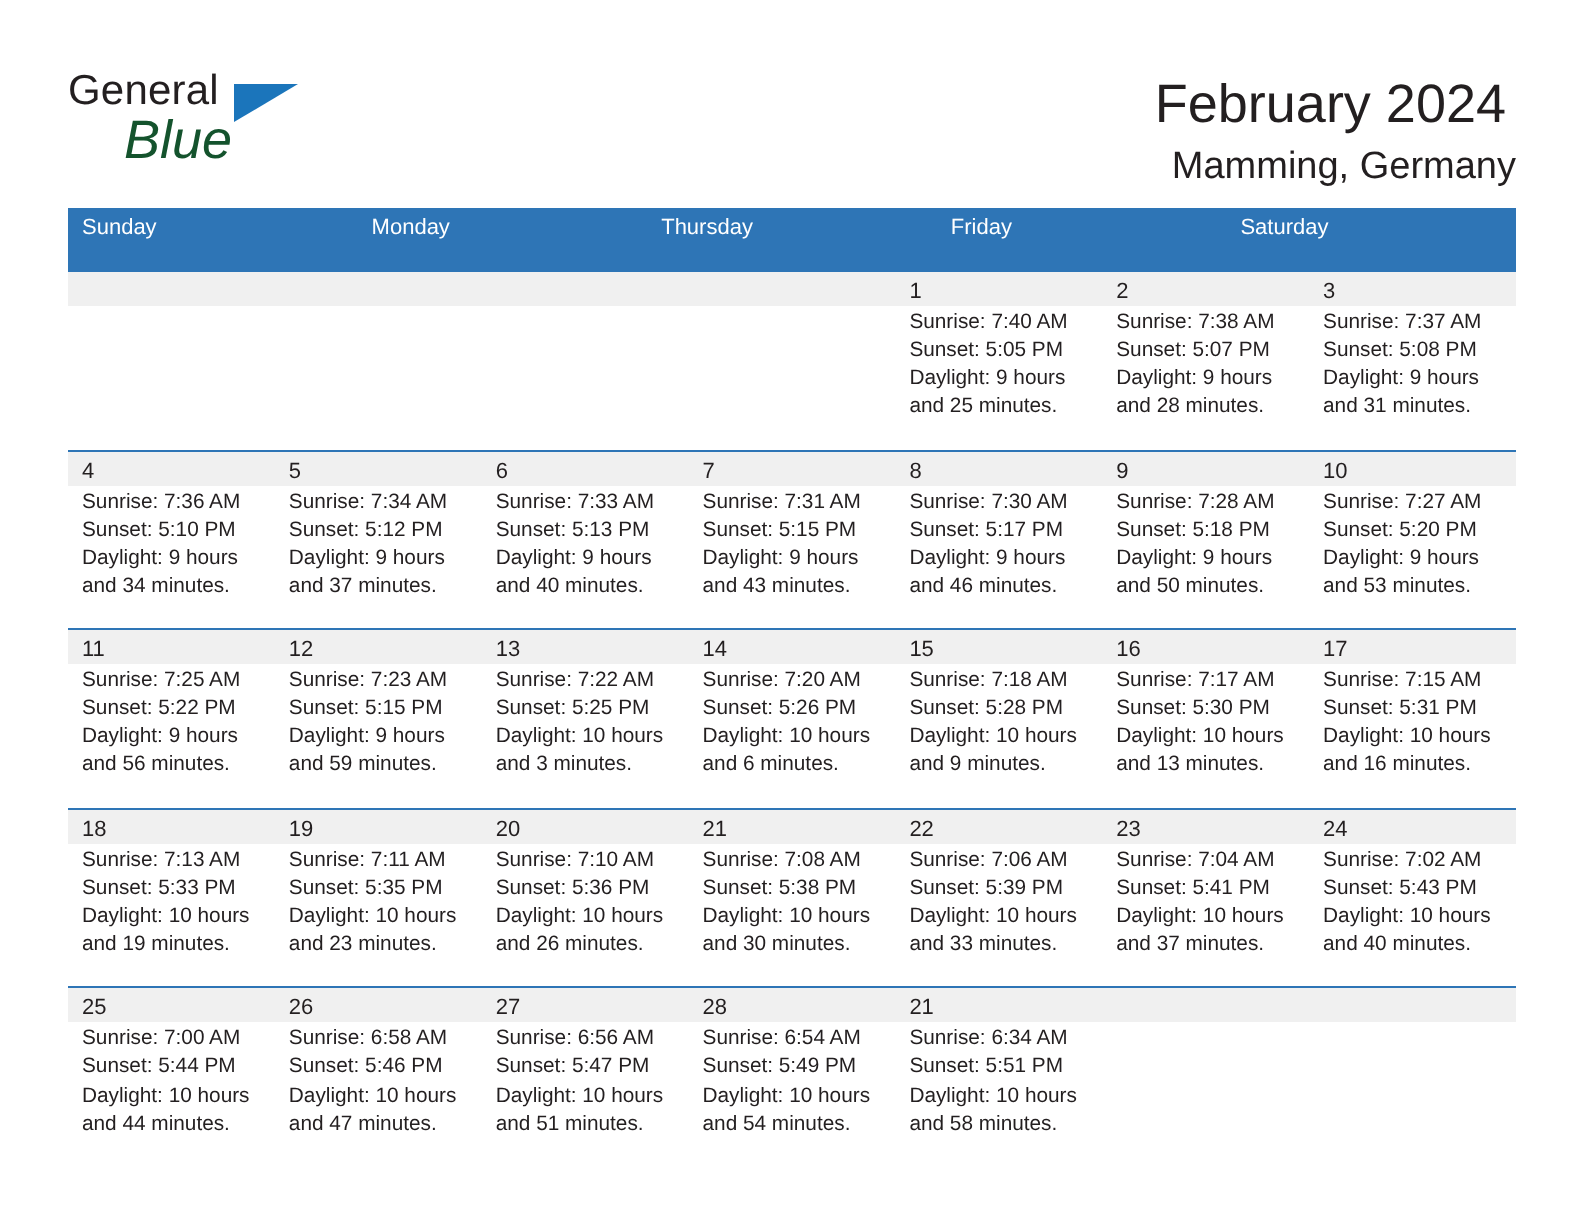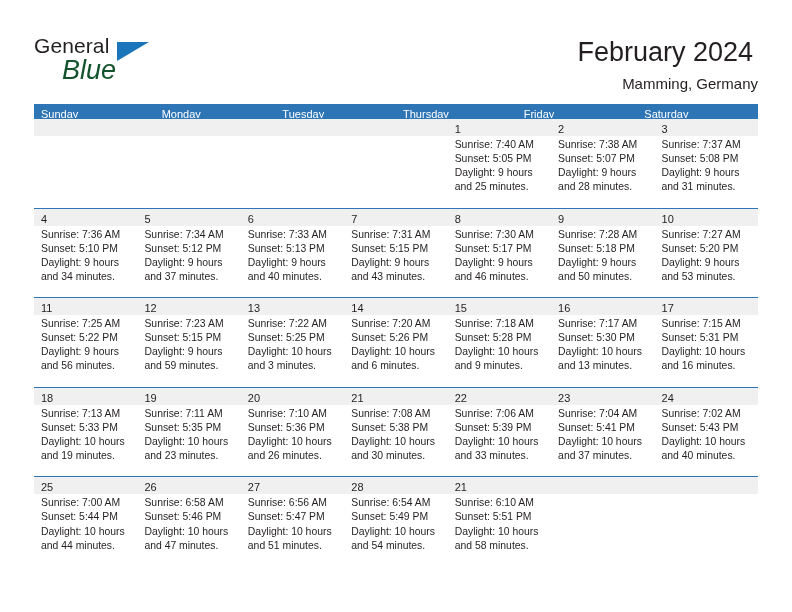--- a/index.html
+++ b/index.html
@@ -72,39 +72,39 @@
   }
   .cal-title {
     font-size: 27px;
     color: #231f20;
     line-height: 34px;
     white-space: nowrap;
     font-weight: normal;
     margin: 5px;
   }
   .cal-subtitle {
-    font-size: 15px;
+    font-size: 19px;
     color: #231f20;
     line-height: 20px;
     margin-top: 4px;
     white-space: nowrap;
   }
 
   
   .calendar {
     position: absolute;
     left: 34px;
     top: 104px;
     width: 724px;
   }
   .dow-row {
     display: flex;
     width: 100%;
     background: #2e75b6;
-    height: 14px;
+    height: 31px;
   }
   .dow {
     flex: 1 1 0;
     box-sizing: border-box;
     color: #ffffff;
     font-size: 11px;
     line-height: 21px;
     padding-left: 7px;
     white-space: nowrap;
     overflow: hidden;
@@ -162,21 +162,20 @@
       <div class="cal-subtitle">Mamming, Germany</div>
     </div>
 
   </div>
 
   <div class="calendar">
 
     <div class="dow-row">
       <div class="dow">Sunday</div>
       <div class="dow">Monday</div>
-      <div class="dow">Tuesday</div>
       <div class="dow">Thursday</div>
       <div class="dow">Friday</div>
       <div class="dow">Saturday</div>
     </div>
 
     <div id="weeks-container">
         <div class="week">
           <div class="day-cell empty">
             <div class="day-num-band"><span class="day-num"></span></div>
           </div>
@@ -445,21 +444,21 @@
             <div class="day-info">
               <div>Sunrise: 6:54 AM</div>
               <div>Sunset: 5:49 PM</div>
               <div>Daylight: 10 hours</div>
               <div>and 54 minutes.</div>
             </div>
           </div>
           <div class="day-cell">
             <div class="day-num-band"><span class="day-num">21</span></div>
             <div class="day-info">
-              <div>Sunrise: 6:10 AM</div>
+              <div>Sunrise: 6:34 AM</div>
               <div>Sunset: 5:51 PM</div>
               <div>Daylight: 10 hours</div>
               <div>and 58 minutes.</div>
             </div>
           </div>
           <div class="day-cell empty">
             <div class="day-num-band"><span class="day-num"></span></div>
           </div>
           <div class="day-cell empty">
             <div class="day-num-band"><span class="day-num"></span></div>

